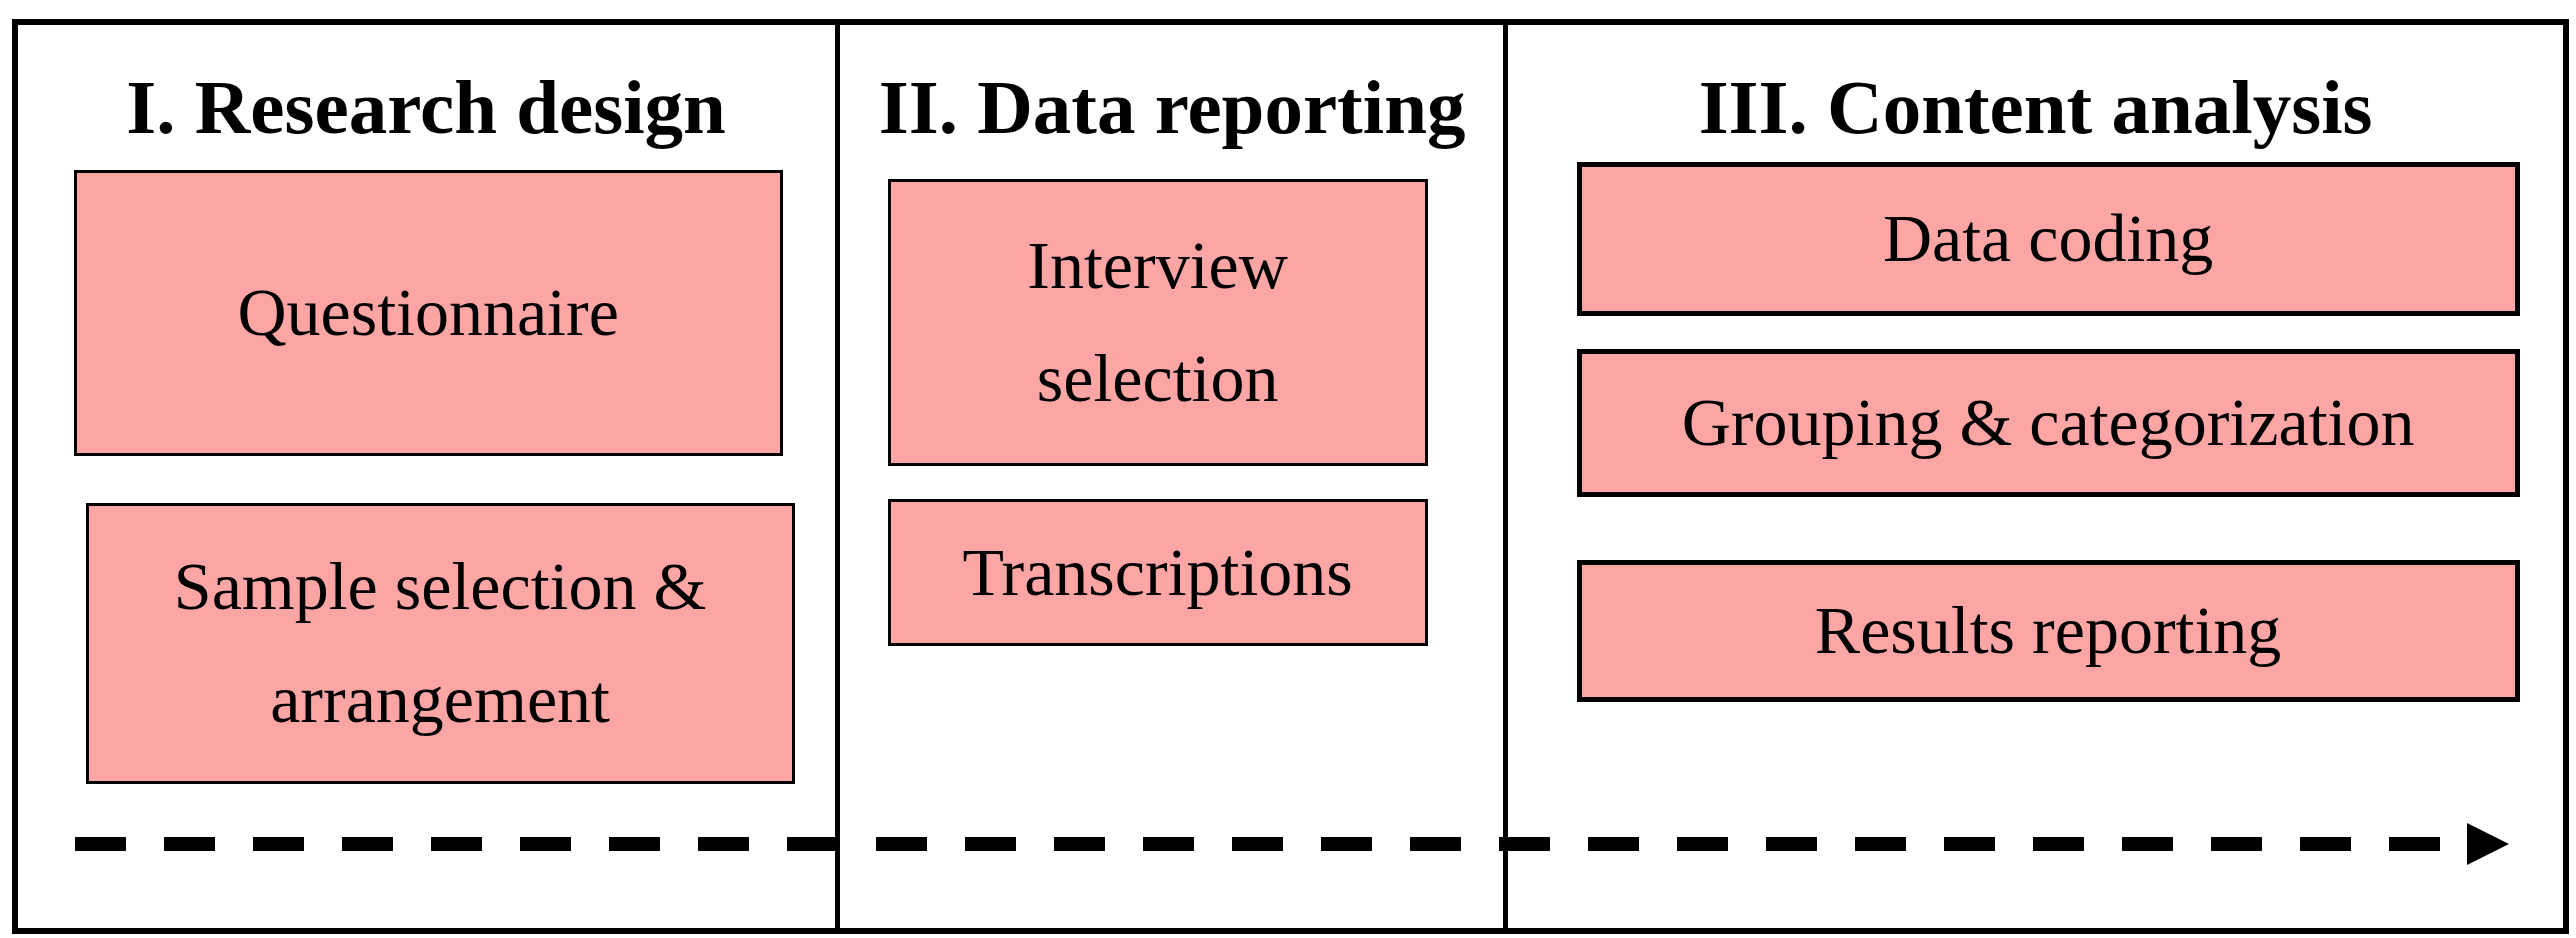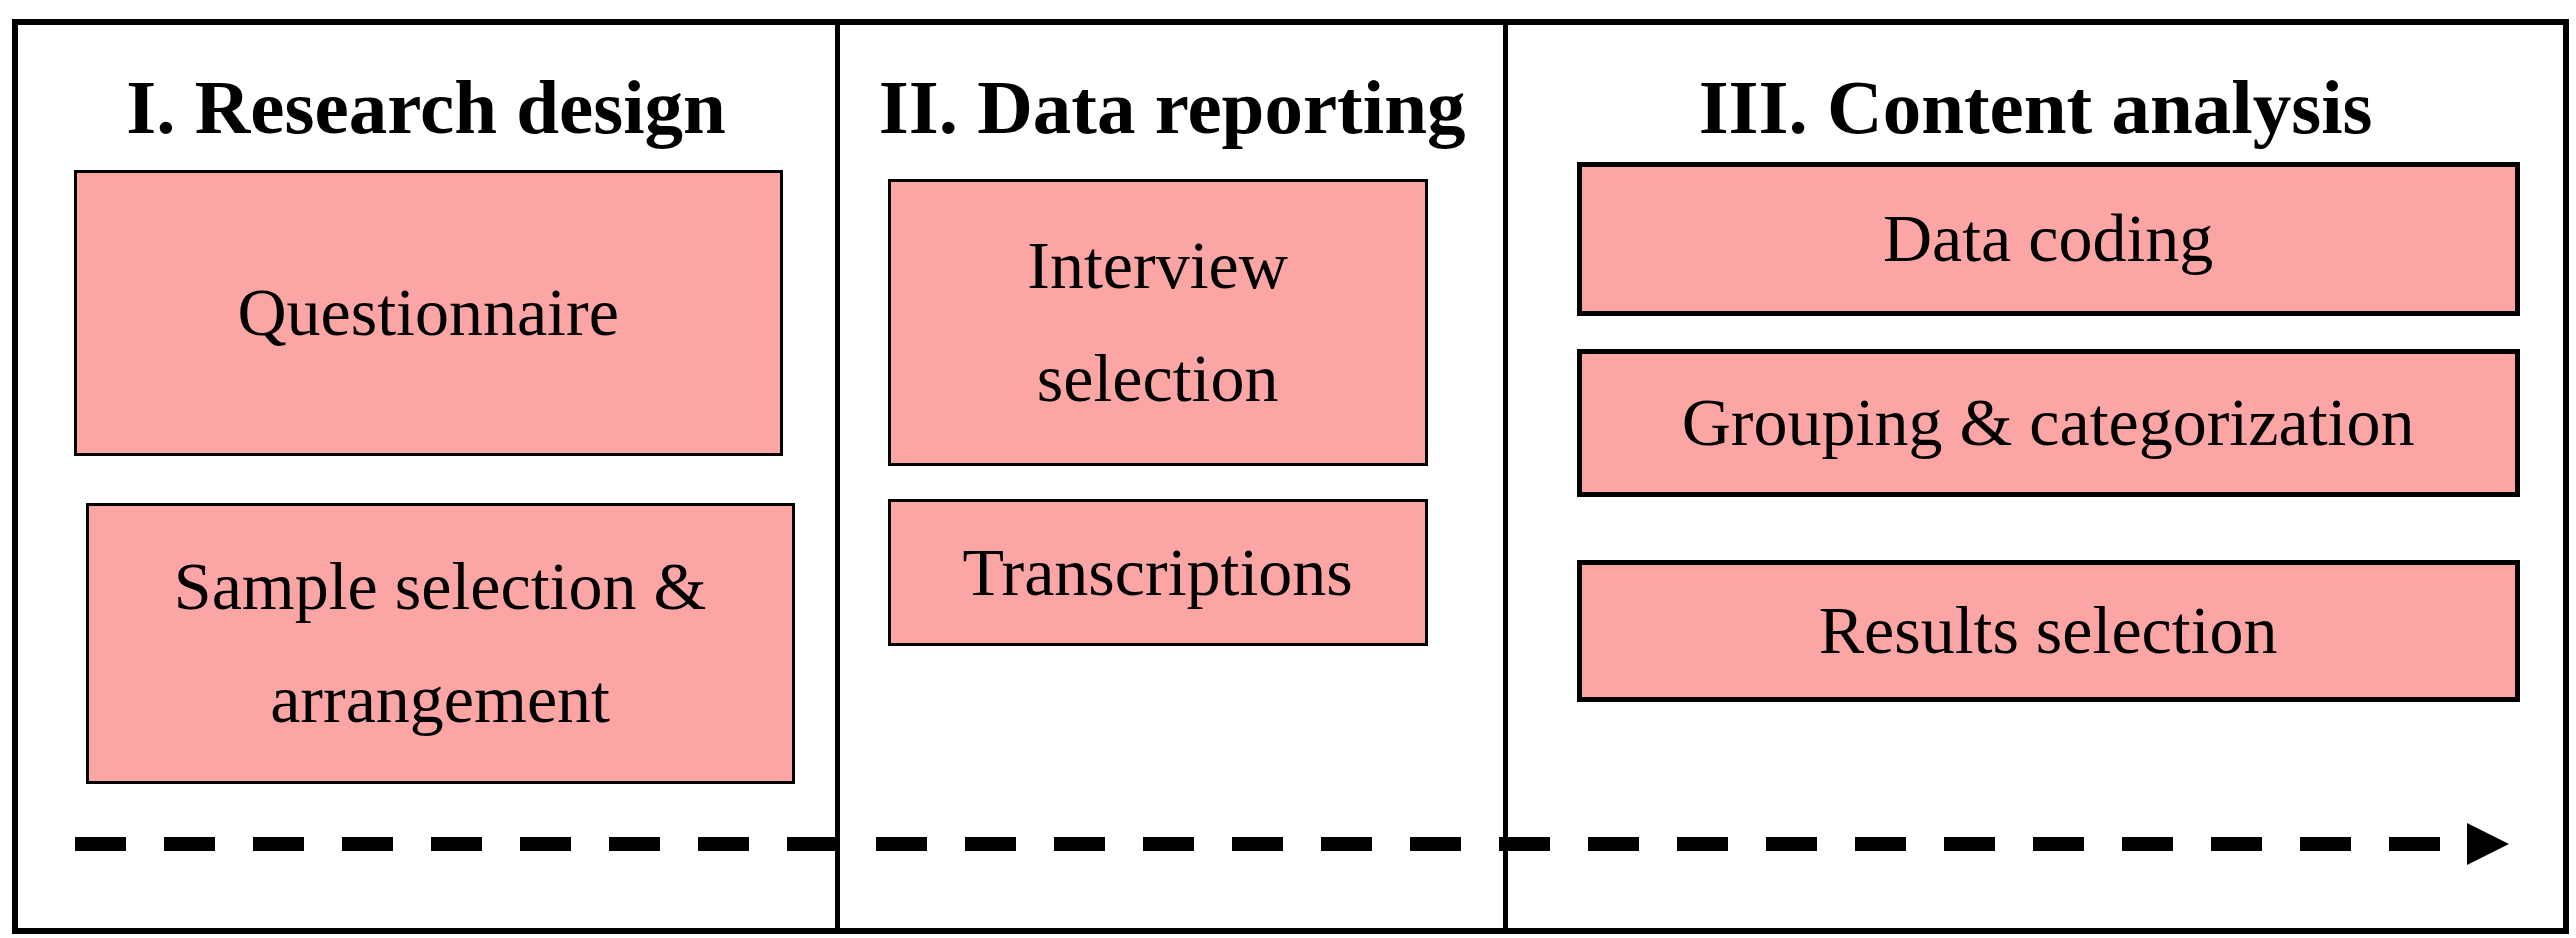--- a/index.html
+++ b/index.html
@@ -128,20 +128,20 @@
 
   <div class="step-box b4">
     <div class="box-line">Transcriptions</div>
   </div>
 
   <div class="step-box b6">
     <div class="box-line">Grouping &amp; categorization</div>
   </div>
 
   <div class="step-box b7">
-    <div class="box-line">Results selection</div>
+    <div class="box-line">Results reporting</div>
   </div>
 
   <div class="arrow-shaft"></div>
   <div class="arrow-head"></div>
 
 </div>
 
 
 </body></html>

